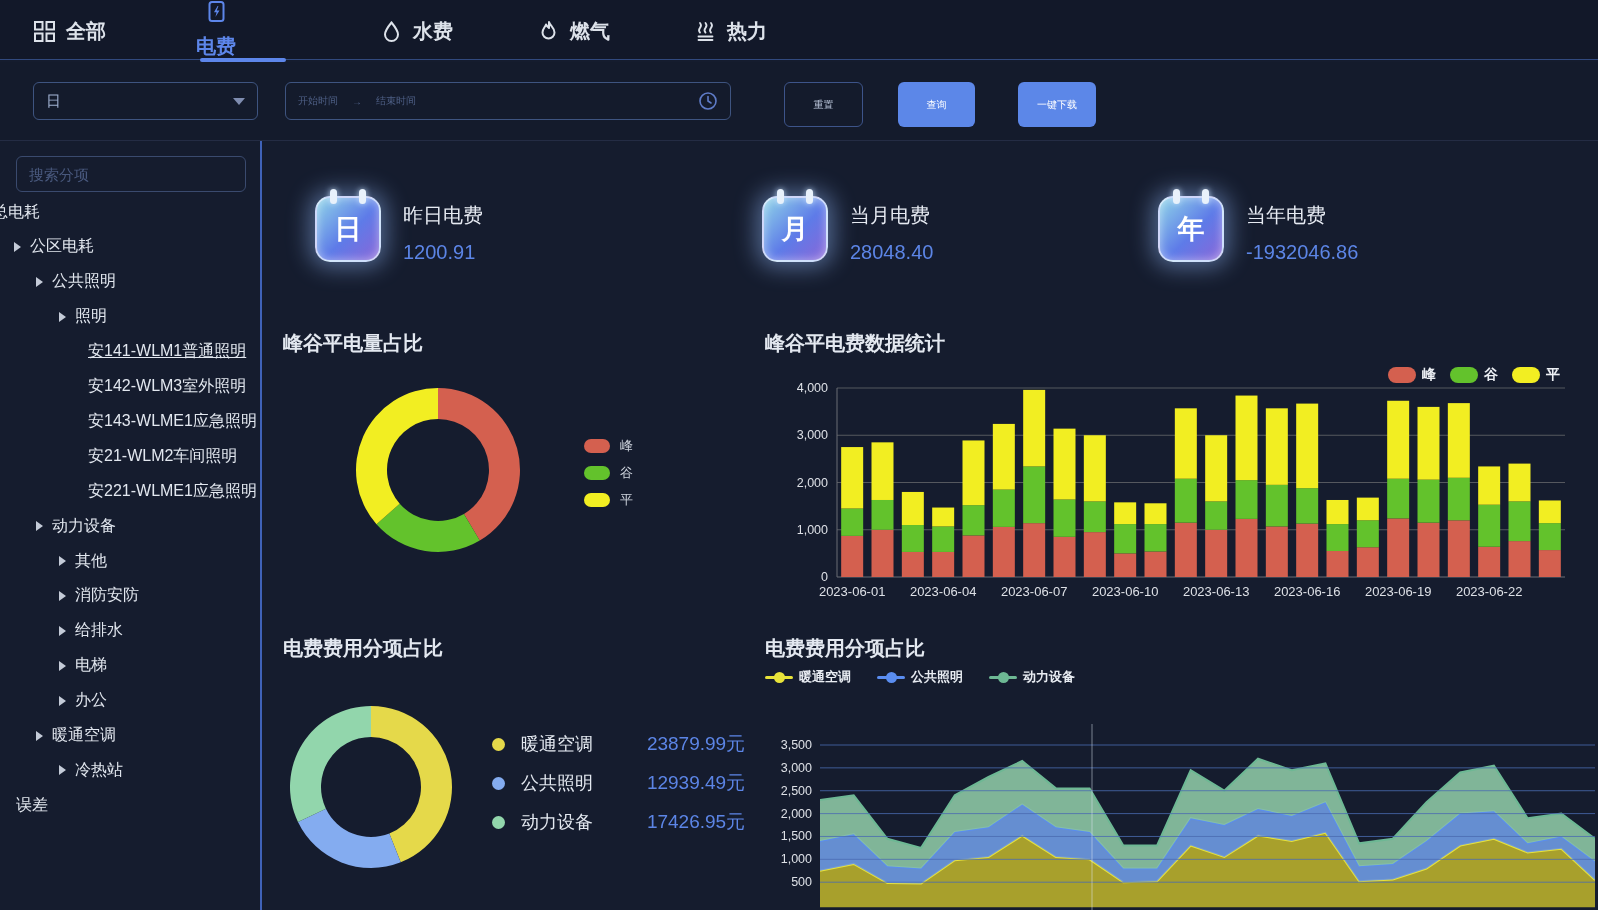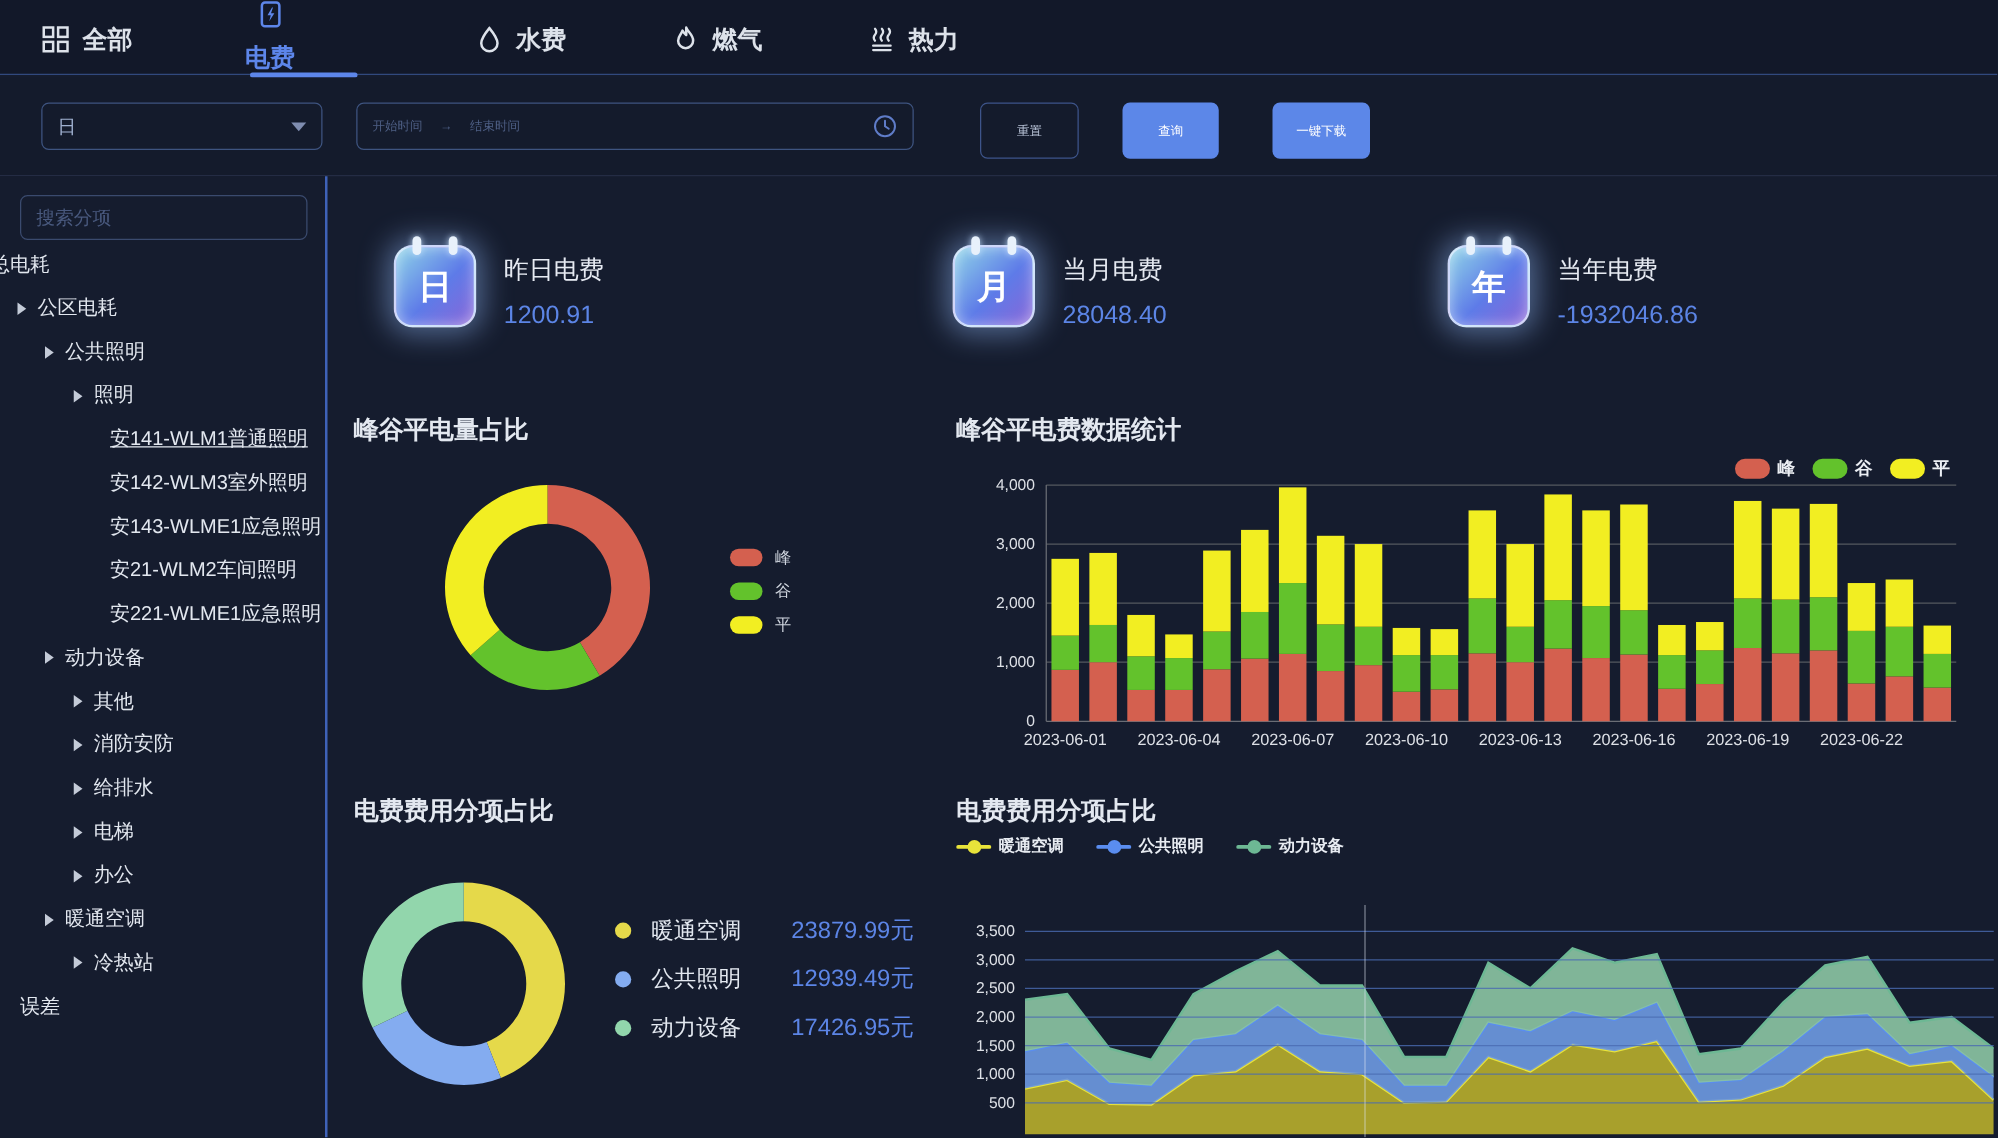--- a/index.html
+++ b/index.html
@@ -51,21 +51,21 @@
   
   .d1-legend { position:absolute; left:584px; top:437px; display:flex; flex-direction:column; gap:9px; }
   .d1-legend .item { display:flex; align-items:center; gap:10px; font-size:13px; color:#cfd5de; cursor:pointer; }
   .d1-legend .chip { width:26px; height:14px; border-radius:7px; }
 
   
   .d2-legend { position:absolute; left:492px; top:731px; display:flex; flex-direction:column; gap:13px; }
   .d2-legend .item { display:flex; align-items:center; cursor:pointer; }
   .dot { width:13px; height:13px; border-radius:50%; flex:0 0 auto; }
   .d2-label { font-size:18px; color:#e3e8f0; margin-left:16px; width:112px; }
-  .d2-value { font-size:19px; color:#5c85e6; width:126px; text-align:left; }
+  .d2-value { font-size:19px; color:#5c85e6; width:126px; text-align:center; }
 
   
   .area-legend { position:absolute; left:765px; top:668px; display:flex; gap:26px; align-items:center; }
   .area-legend .item { display:flex; align-items:center; gap:6px; font-size:13px; font-weight:bold; color:#e8ecf2; cursor:pointer; }
   .lmark { position:relative; width:28px; height:12px; }
   .lmark .line { position:absolute; left:0; top:5px; width:28px; height:3px; border-radius:2px; }
   .lmark .ldot { position:absolute; left:9px; top:1px; width:11px; height:11px; border-radius:50%; }
 
   svg text { font-family:"Liberation Sans","DejaVu Sans",sans-serif; }
 </style>

